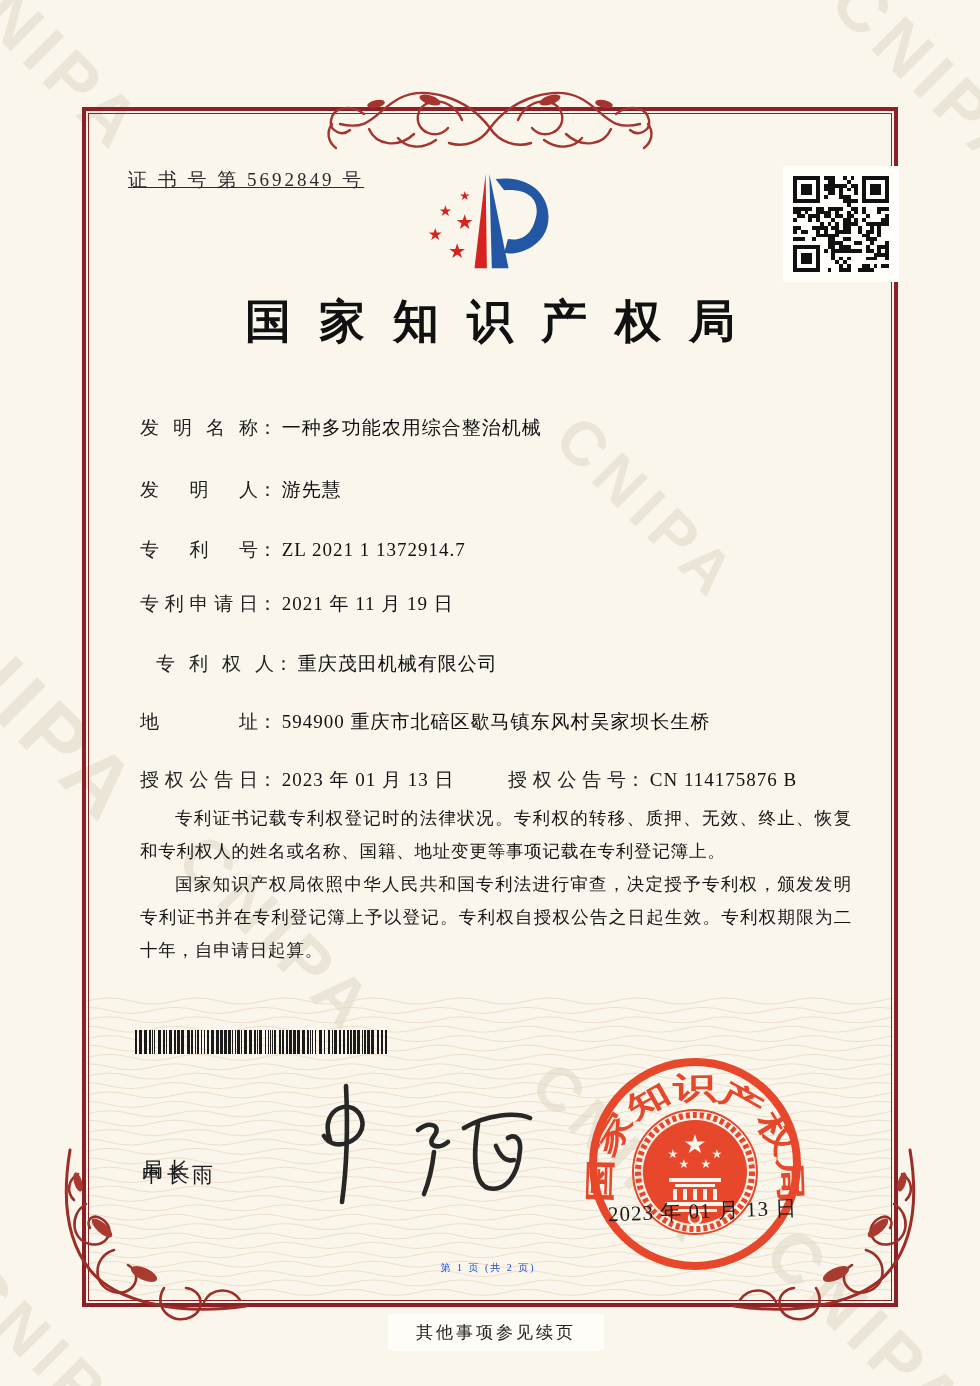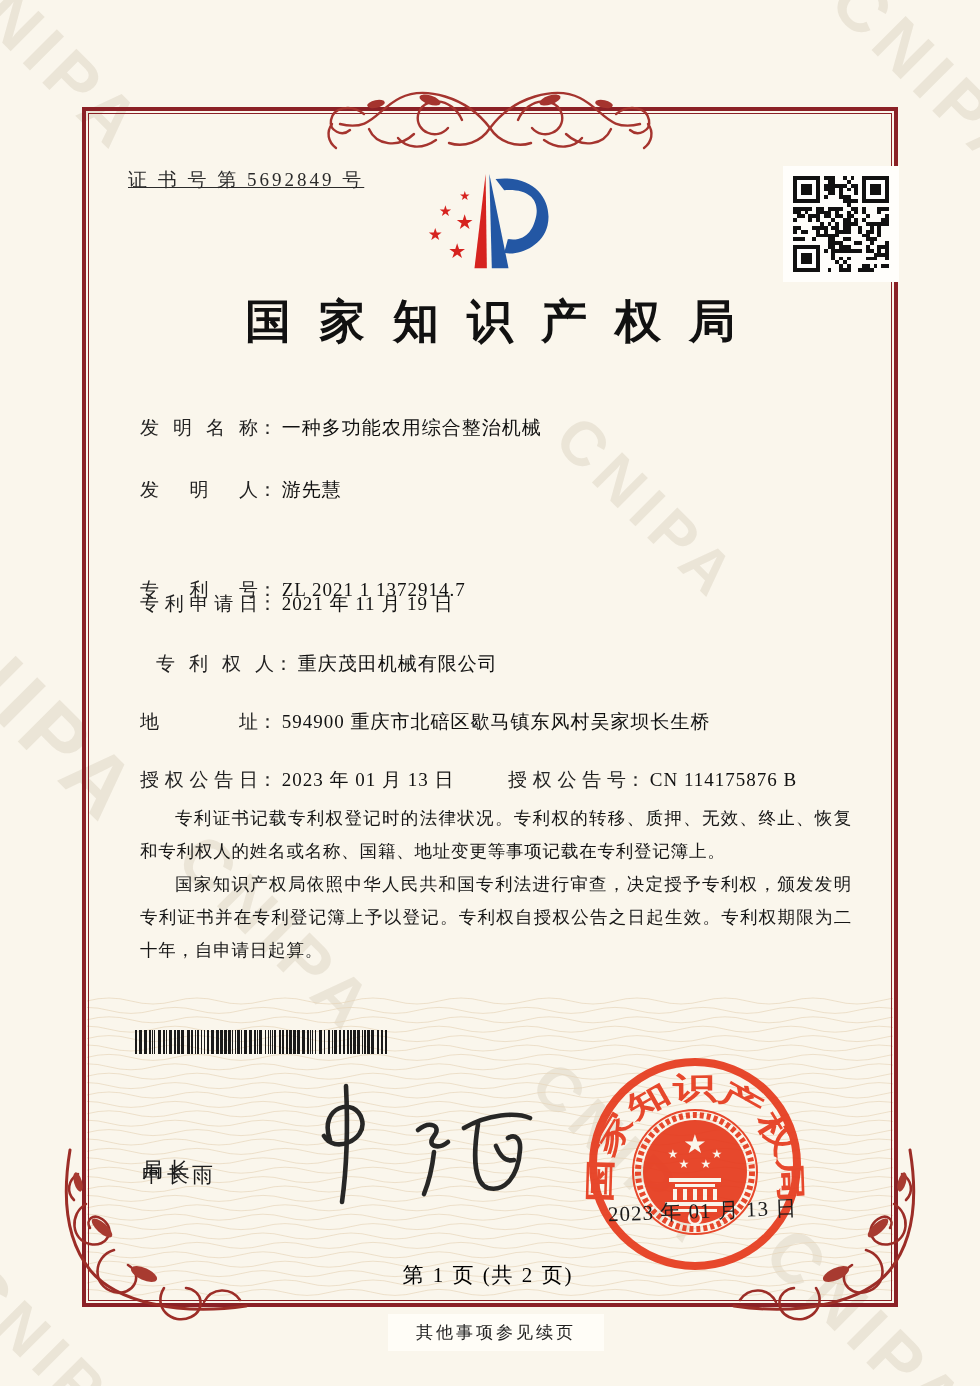--- a/index.html
+++ b/index.html
@@ -36,21 +36,21 @@
   .waves{position:absolute;left:87px;top:996px;}
   .barcode{position:absolute;left:135px;top:1030px;}
   .signer-title{position:absolute;left:142px;top:1156px;font-size:21px;letter-spacing:6px;color:#1b1b1b;}
   .signer-name{position:absolute;left:142px;top:1161px;font-size:21px;letter-spacing:4px;color:#1b1b1b;}
   .signature{position:absolute;left:268px;top:1078px;}
   .seal{position:absolute;left:583px;top:1052px;}
   .seal-date{
     position:absolute;left:608px;top:1197px;font-size:21px;letter-spacing:1px;color:#1b1b1b;
     transform:rotate(-2deg);white-space:nowrap;
   }
-  .page-num{position:absolute;left:82px;width:812px;top:1261px;text-align:center;font-size:21px;letter-spacing:2px;color:#000000;}
+  .page-num{position:absolute;left:82px;width:812px;top:1261px;text-align:center;font-size:10px;letter-spacing:2px;color:#1d4ed8;}
   .footer-band{position:absolute;left:0;right:0;top:1314px;text-align:center;margin-left:12px;}
   .footer-band span{
     display:inline-block;background:#fffdf7;padding:7px 28px;font-size:17px;letter-spacing:3px;color:#222;
   }
   .ornament{position:absolute;}
   svg{display:block;}
 </style>
 </head>
 <body>
 
@@ -380,21 +380,21 @@
 
   <div class="fields">
     <div class="frow" style="top:415px;">
       <span class="flabel">发明名称</span><span class="fcolon">：</span>
       <span class="fvalue">一种多功能农用综合整治机械</span>
     </div>
     <div class="frow" style="top:477px;">
       <span class="flabel">发明人</span><span class="fcolon">：</span>
       <span class="fvalue">游先慧</span>
     </div>
-    <div class="frow" style="top:537px;margin-top:40px;">
+    <div class="frow" style="top:537px;">
       <span class="flabel">专利号</span><span class="fcolon">：</span>
       <span class="fvalue">ZL 2021 1 1372914.7</span>
     </div>
     <div class="frow" style="top:591px;">
       <span class="flabel">专利申请日</span><span class="fcolon">：</span>
       <span class="fvalue">2021 年 11 月 19 日</span>
     </div>
     <div class="frow" style="top:651px;margin-left:16px;">
       <span class="flabel">专利权人</span><span class="fcolon">：</span>
       <span class="fvalue">重庆茂田机械有限公司</span>

